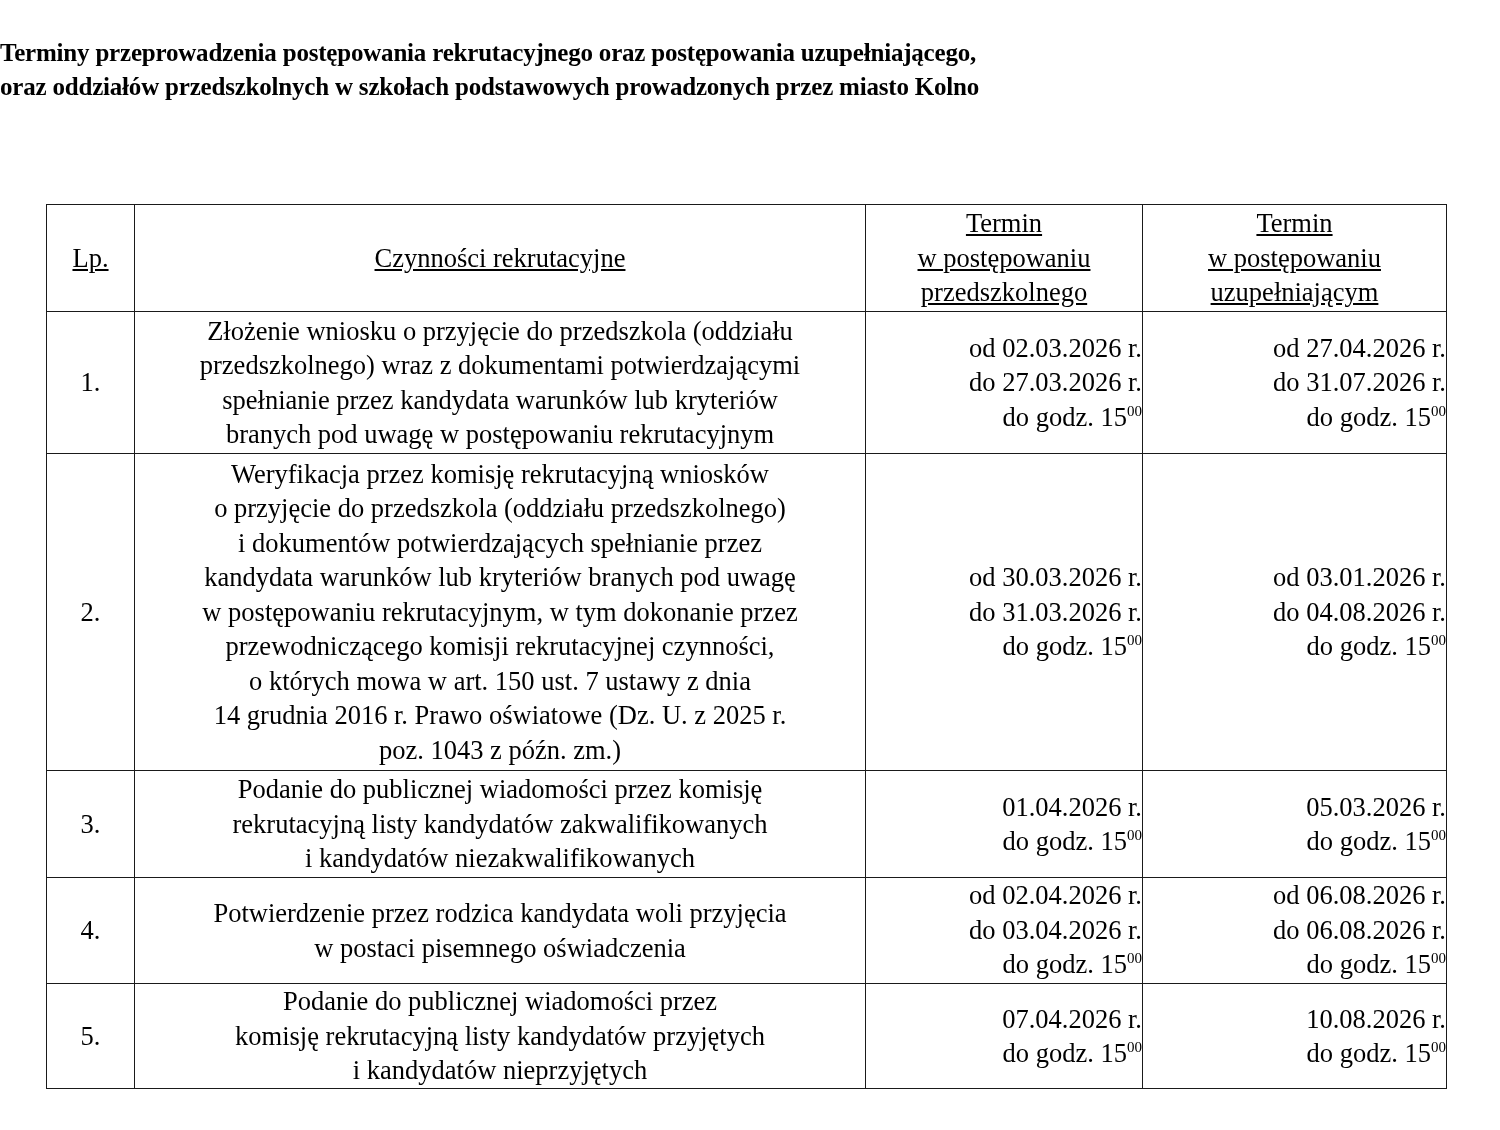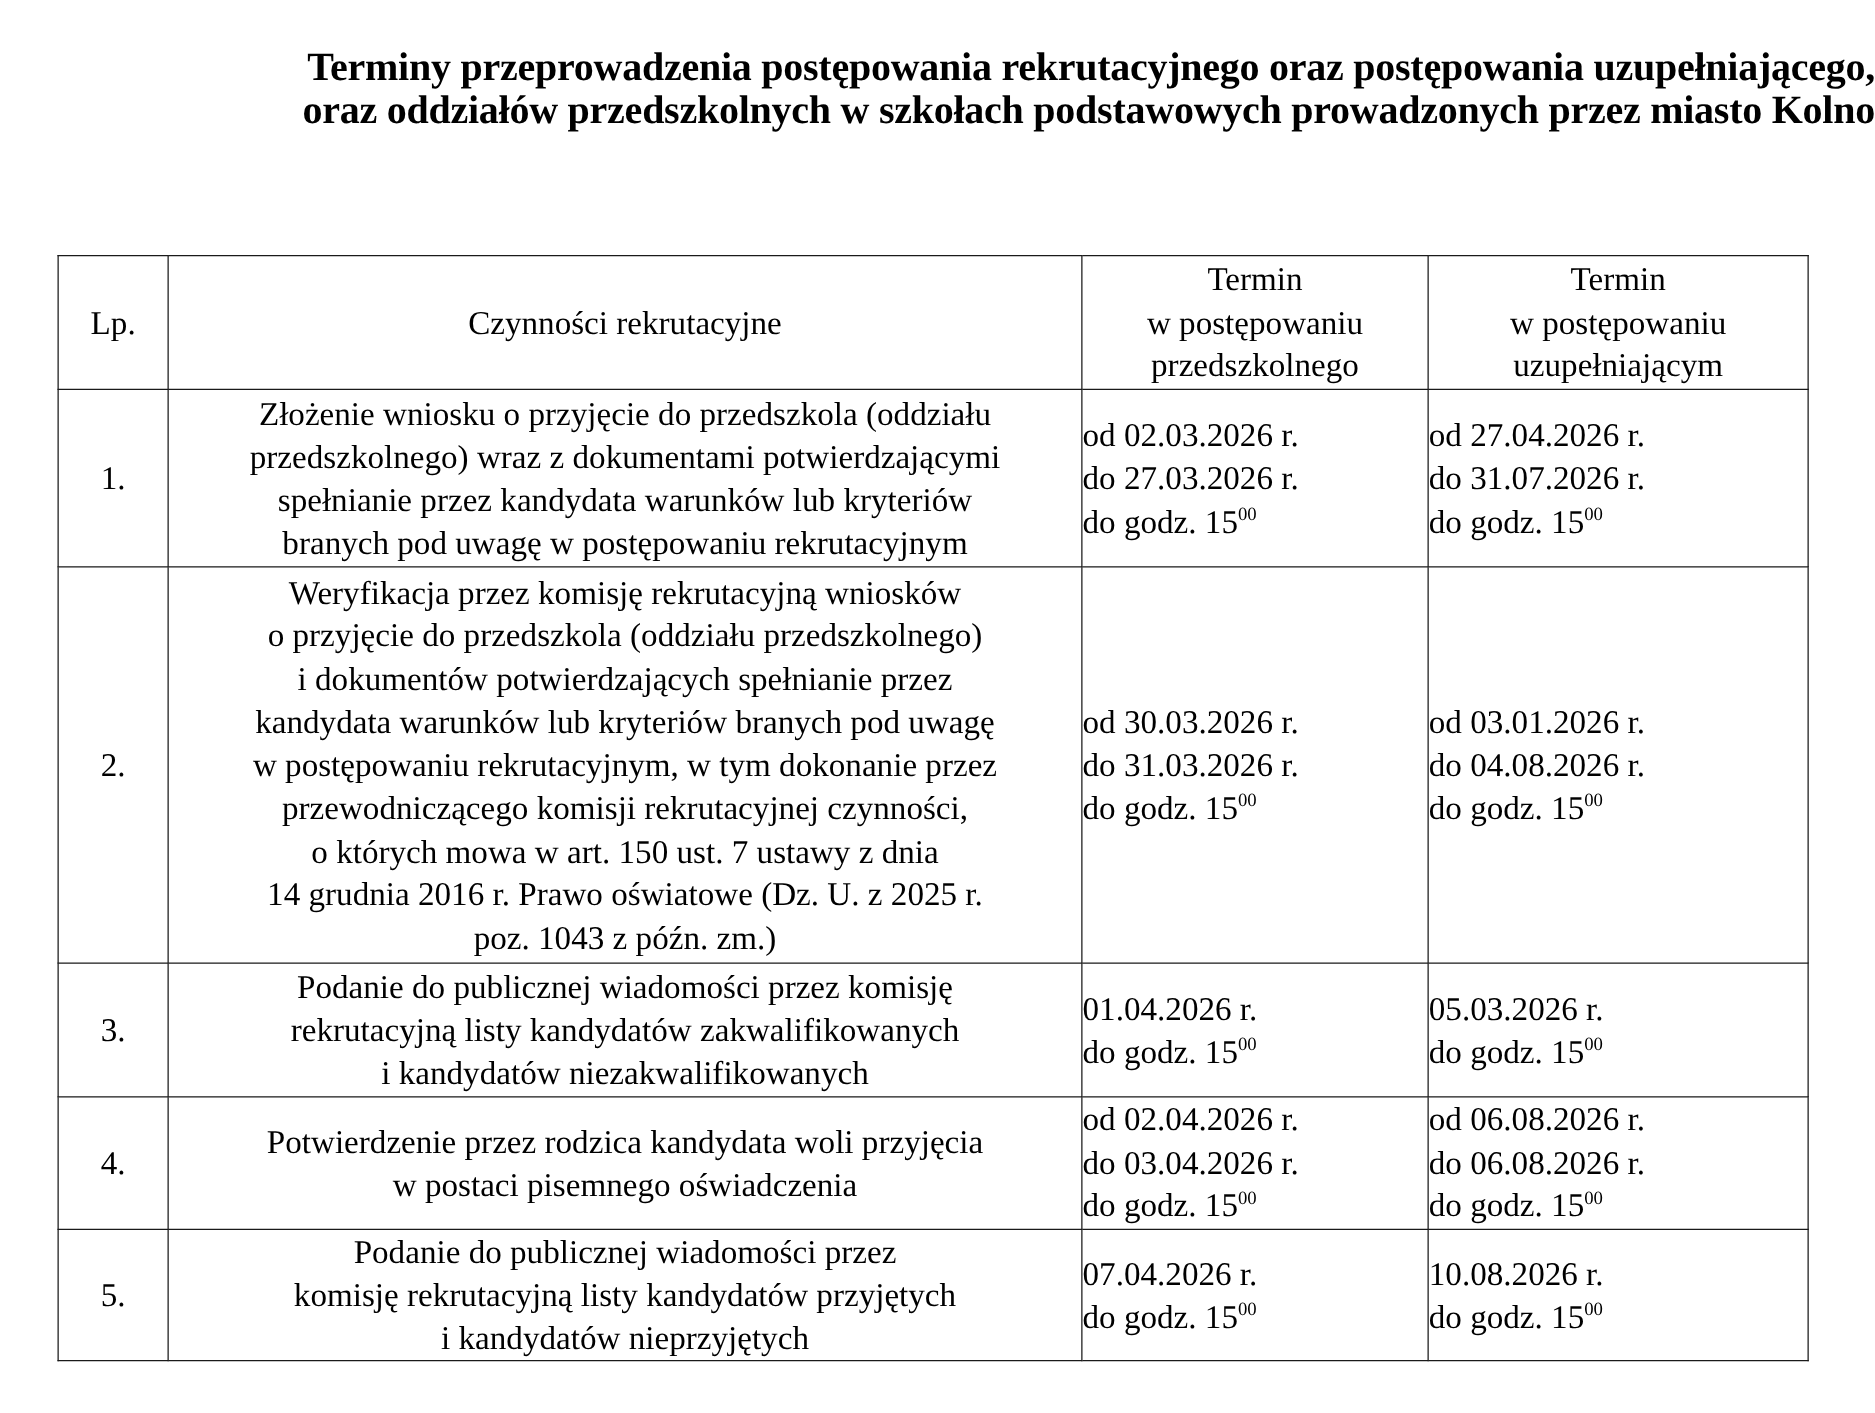--- a/index.html
+++ b/index.html
@@ -13,23 +13,23 @@
       position: relative;
       overflow: hidden;
       color: #000;
       font-family: "Liberation Serif", "DejaVu Serif", serif;
     }
     .title {
       position: absolute;
       left: 0;
       top: 36px;
       width: 1500px;
-      text-align: right;
+      text-align: left;
       font-weight: bold;
-      font-size: 32px;
+      font-size: 25px;
       line-height: 34px;
       letter-spacing: -0.2px;
     }
     .title div { white-space: nowrap; }
     table.sched {
       position: absolute;
       left: 46px;
       top: 204px;
       width: 1400px;
       border-collapse: collapse;
@@ -40,40 +40,40 @@
     table.sched td, table.sched th {
       border: 1.6px solid #1a1a1a;
       padding: 0;
       font-weight: normal;
       vertical-align: middle;
     }
     col.c-lp { width: 88px; }
     col.c-act { width: 731px; }
     col.c-t1 { width: 277px; }
     col.c-t2 { width: 304px; }
-    th { text-align: center; }
+    th { text-align: center; text-decoration: underline; }
     tr.head { height: 107px; }
     tr.r1 { height: 142px; }
     tr.r2 { height: 317px; }
     tr.r3 { height: 107px; }
     tr.r4 { height: 106px; }
     tr.r5 { height: 105px; }
     td.lp {
       text-align: center;
       vertical-align: top;
       padding-top: 2px;
     }
     td.act {
       text-align: center;
       vertical-align: top;
       padding-left: 13px;
       padding-top: 2px;
     }
     td.term {
-      text-align: left;
+      text-align: right;
     }
     tr.r4 td.term { vertical-align: top; padding-top: 0; }
     .line { display: block; white-space: nowrap; }
     sup {
       font-size: 15px;
       line-height: 0;
       vertical-align: 10px;
     }
   </style>
 </head>

